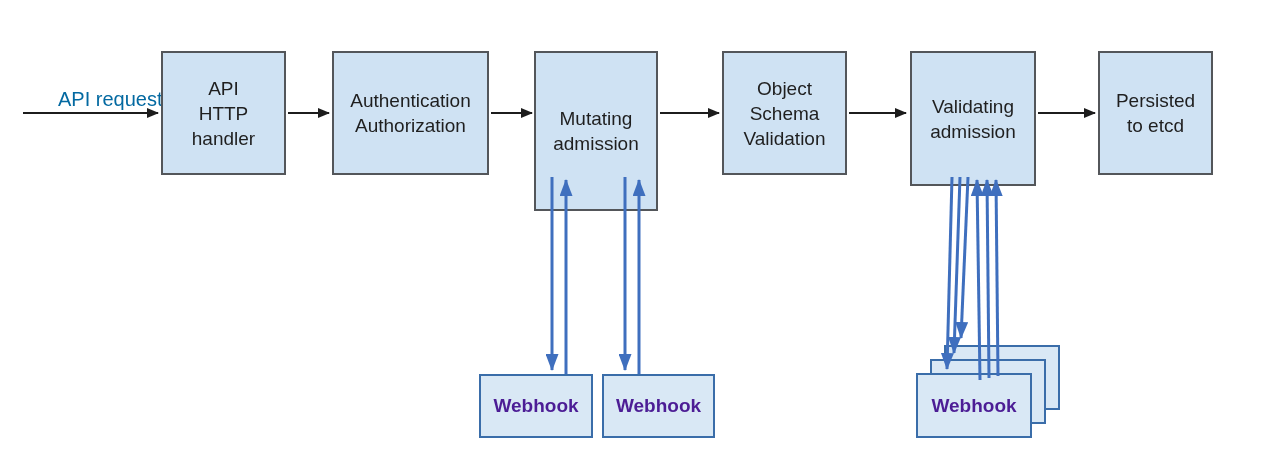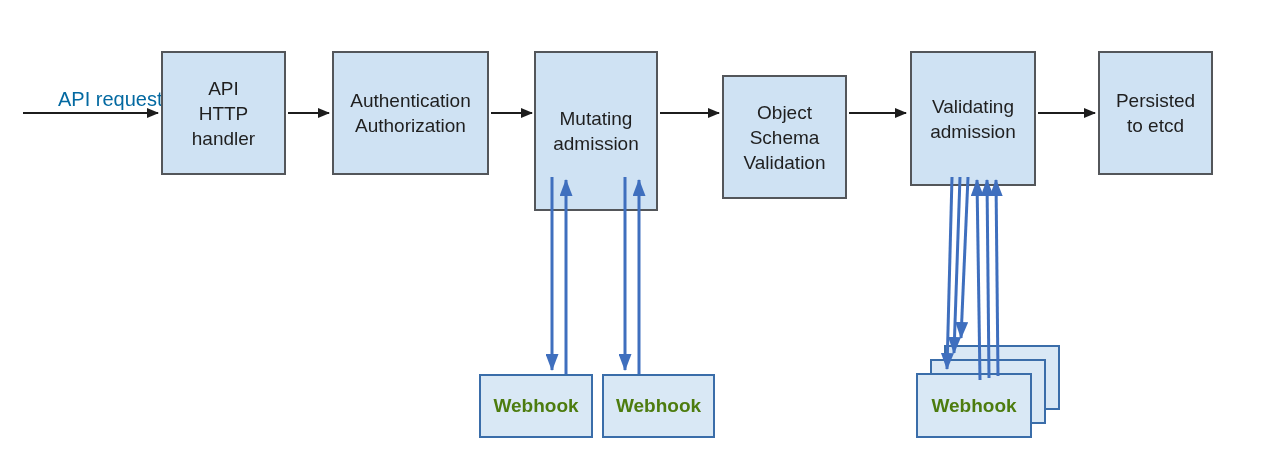--- a/index.html
+++ b/index.html
@@ -29,21 +29,21 @@
     position: absolute;
     box-sizing: border-box;
     background: #d9e8f5;
     border: 2px solid #3a6da9;
     display: flex;
     align-items: center;
     justify-content: center;
     text-align: center;
     font-size: 19px;
     font-weight: 600;
-    color: #4d7c0f;
+    color: #4c1d95;
     white-space: pre-line;
   }
   .request-label {
     position: absolute;
     left: 58px;
     top: 87px;
     width: 112px;
     font-size: 20px;
     line-height: 24px;
     color: #0369a1;
@@ -63,21 +63,21 @@
 
   <div class="request-label">API request</div>
 
   <div class="node" style="left:332px; top:51px; width:157px; height:124px;">Authentication
 Authorization</div>
   <div class="node" style="left:161px; top:51px; width:125px; height:124px;">API
 HTTP
 handler</div>
   <div class="node" style="left:534px; top:51px; width:124px; height:160px;">Mutating
 admission</div>
-  <div class="node" style="left:722px; top:51px; width:125px; height:124px;margin-top:24px;">Object
+  <div class="node" style="left:722px; top:51px; width:125px; height:124px;">Object
 Schema
 Validation</div>
   <div class="node" style="left:910px; top:51px; width:126px; height:135px;">Validating
 admission</div>
   <div class="node" style="left:1098px; top:51px; width:115px; height:124px;">Persisted
 to etcd</div>
 
   <div class="webhook" style="left:479px; top:374px; width:114px; height:64px;">Webhook</div>
   <div class="webhook" style="left:602px; top:374px; width:113px; height:64px;">Webhook</div>
 

